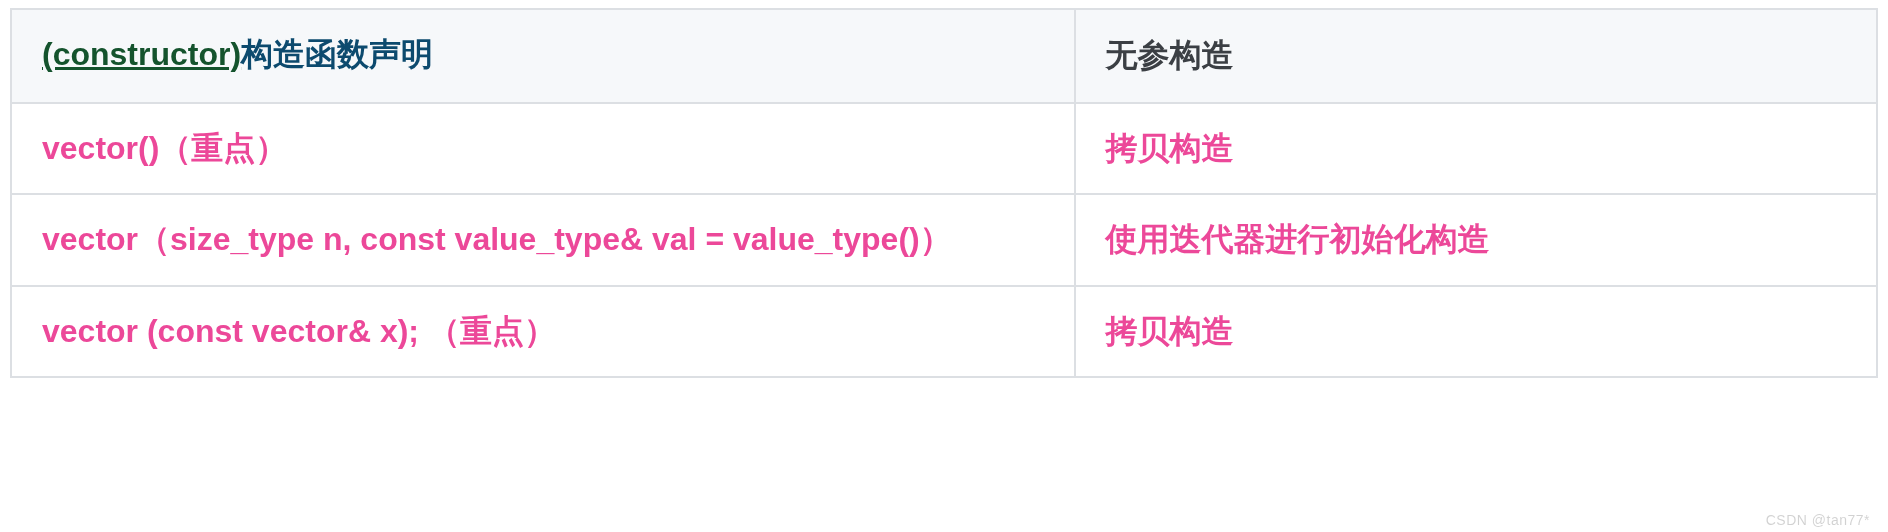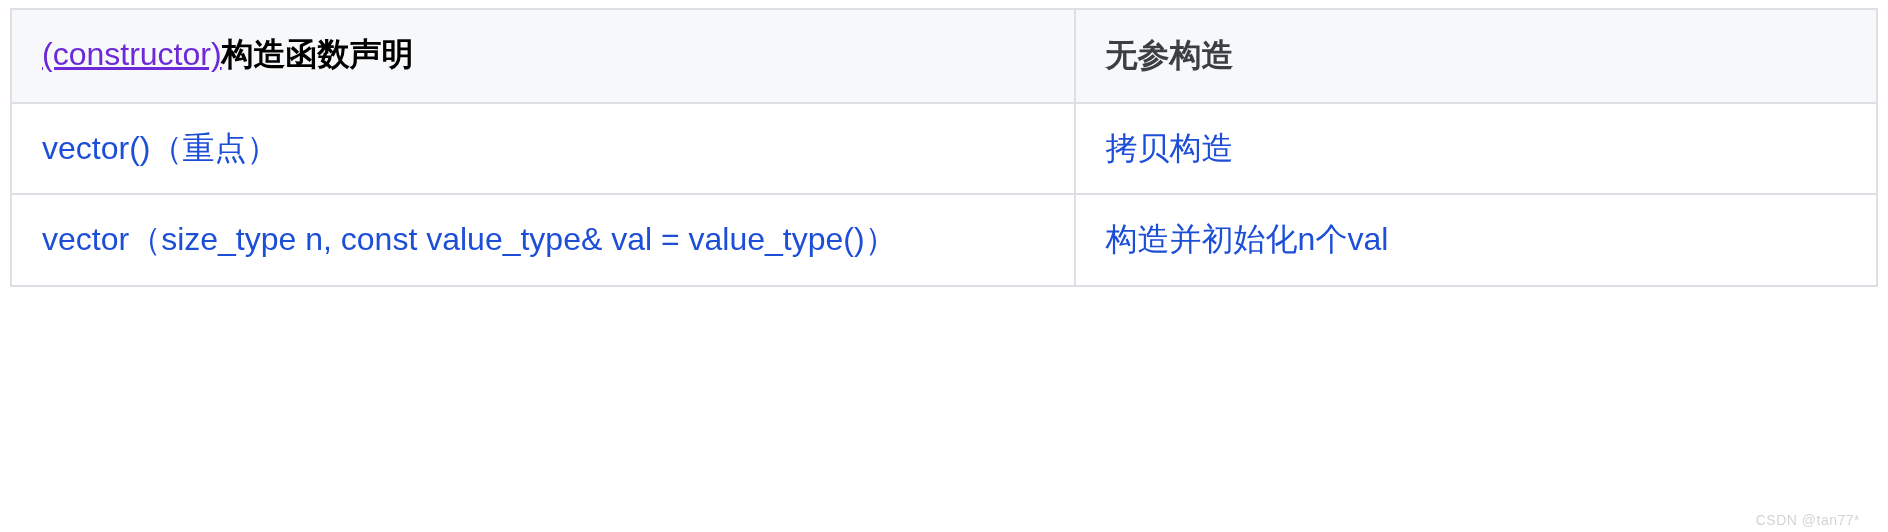--- a/index.html
+++ b/index.html
@@ -28,38 +28,38 @@
     line-height: 1.3;
   }
   th {
     background: #f6f8fa;
     text-align: left;
     font-weight: 700;
     color: #3b3f44;
   }
   td {
     background: #ffffff;
-    color: #1d4ed8;
-    font-weight: 400;
+    color: #ec4899;
+    font-weight: 700;
     margin-left: 6px;
   }
   a.link {
-    color: #6d28d9;
+    color: #14532d;
     text-decoration: underline;
-    font-weight: 400;
+    font-weight: 700;
     margin-top: 24px;
   }
   .header-rest {
-    color: #000000;
+    color: #0c4a6e;
     font-weight: 700;
     font-family: Liberation Mono, monospace;
   }
   .watermark {
     position: absolute;
-    right: 28px;
+    right: 18px;
     bottom: 4px;
     font-size: 14px;
     color: rgba(0,0,0,0.18);
     font-family: Arial, sans-serif;
     letter-spacing: 0.5px;
     user-select: none;
   }
   .page {
     position: relative;
     width: 1888px;
@@ -85,19 +85,23 @@
           <th>无参构造</th>
         </tr>
       </thead>
       <tbody>
         <tr>
           <td>vector()（重点）</td>
           <td>拷贝构造</td>
         </tr>
         <tr>
           <td>vector（size_type n, const value_type&amp; val = value_type()）</td>
-          <td>构造并初始化n个val</td>
+          <td>使用迭代器进行初始化构造</td>
+        </tr>
+        <tr>
+          <td>vector (const vector&amp; x); （重点）</td>
+          <td>拷贝构造</td>
         </tr>
       </tbody>
     </table>
   </div>
   <div class="watermark">CSDN @tan77*</div>
 </div>
 
 </body></html>

